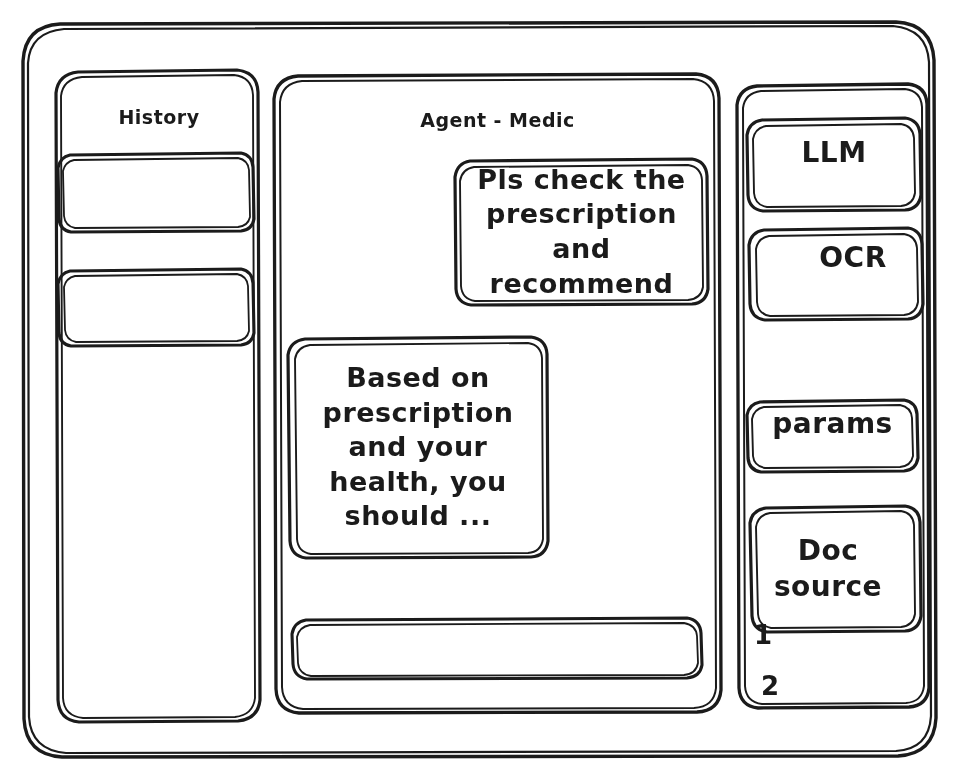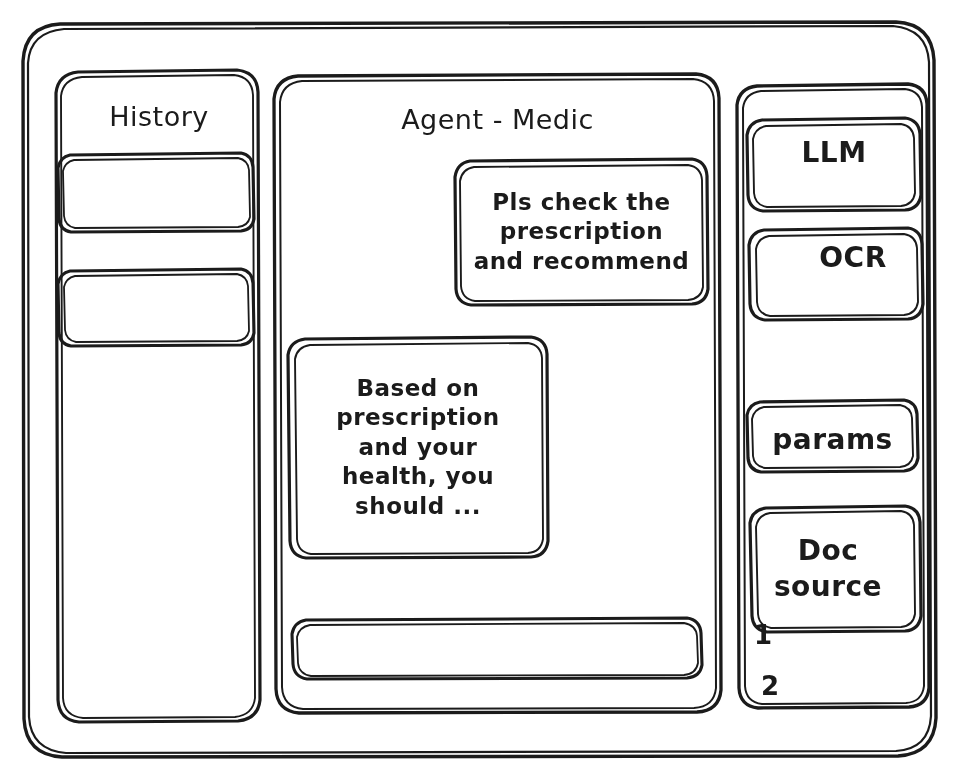--- a/index.html
+++ b/index.html
@@ -40,29 +40,29 @@
     text-align: center;
     color: #1b1b1b;
     font-family: "DejaVu Sans", sans-serif;
     font-weight: 600;
     letter-spacing: 0.5px;
     white-space: pre-line;
     line-height: 1.28;
     user-select: none;
   }
   .panel-title {
-    font-size: 27px;
-    font-weight: 400;
+    font-size: 19px;
+    font-weight: 700;
   }
   .chip-label {
     font-size: 28px;
     font-weight: 700;
   }
   .bubble-label {
-    font-size: 23px;
+    font-size: 27px;
     font-weight: 600;
   }
   .marker-label {
     font-size: 26px;
     font-weight: 700;
     justify-content: flex-start;
   }
   
   .hit {
     position: absolute;
@@ -152,21 +152,21 @@
 
   <div class="node" style="left:737px; top:84px; width:192px; height:624px;"></div>
 
   <button class="hit" style="left:747px; top:118px; width:174px; height:93px;"></button>
   <div class="label chip-label" style="left:747px; top:118px; width:174px; height:69px;">LLM</div>
 
   <button class="hit" style="left:749px; top:228px; width:174px; height:92px;"></button>
   <div class="label chip-label" style="left:749px; top:212px; width:208px; height:92px;">OCR</div>
 
   <button class="hit" style="left:747px; top:400px; width:171px; height:72px;"></button>
-  <div class="label chip-label" style="left:747px; top:400px; width:171px; height:80px;">params</div>
+  <div class="label chip-label" style="left:747px; top:384px; width:171px; height:80px;">params</div>
 
   <button class="hit" style="left:750px; top:506px; width:171px; height:126px;"></button>
   <div class="label chip-label" style="left:750px; top:506px; width:156px; height:126px;">Doc
 source</div>
 
   <div class="label marker-label" style="left:754px; top:618px; width:40px; height:36px;">1</div>
 
   <div class="label marker-label" style="left:761px; top:668px; width:40px; height:38px;">2</div>
 
 </div>

